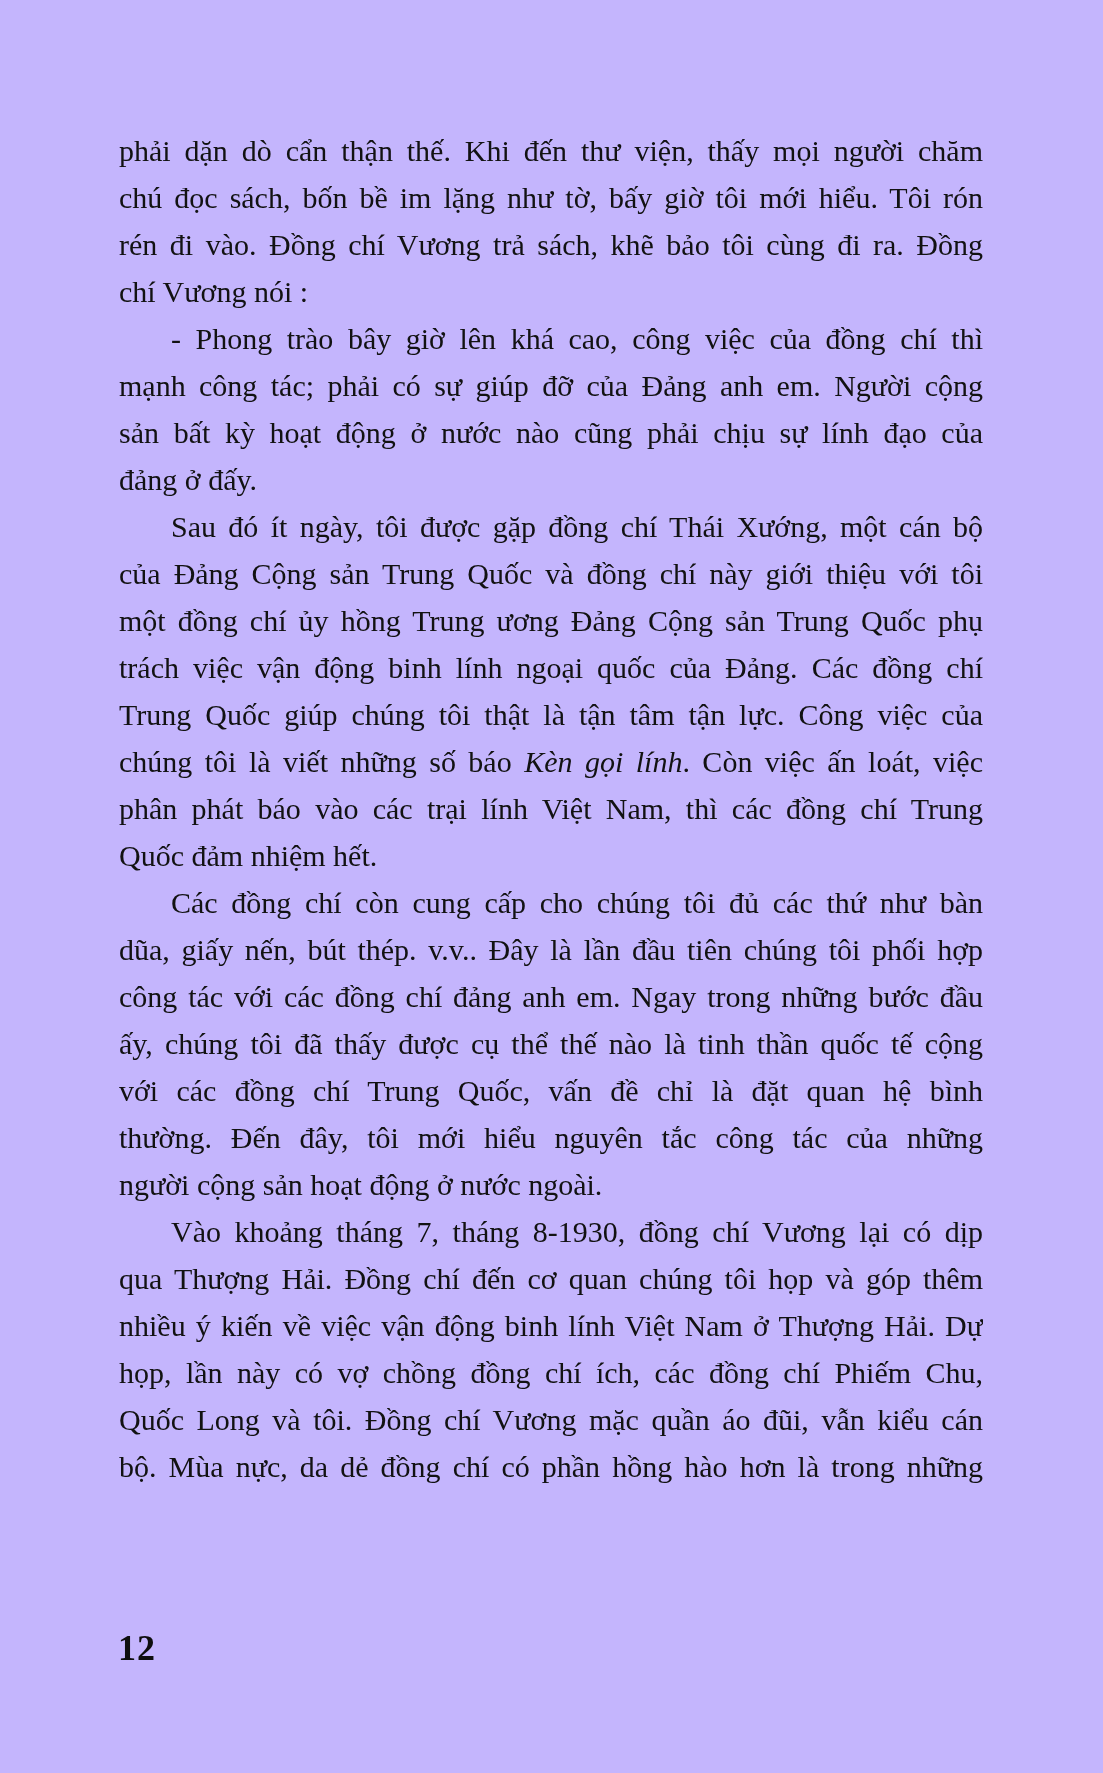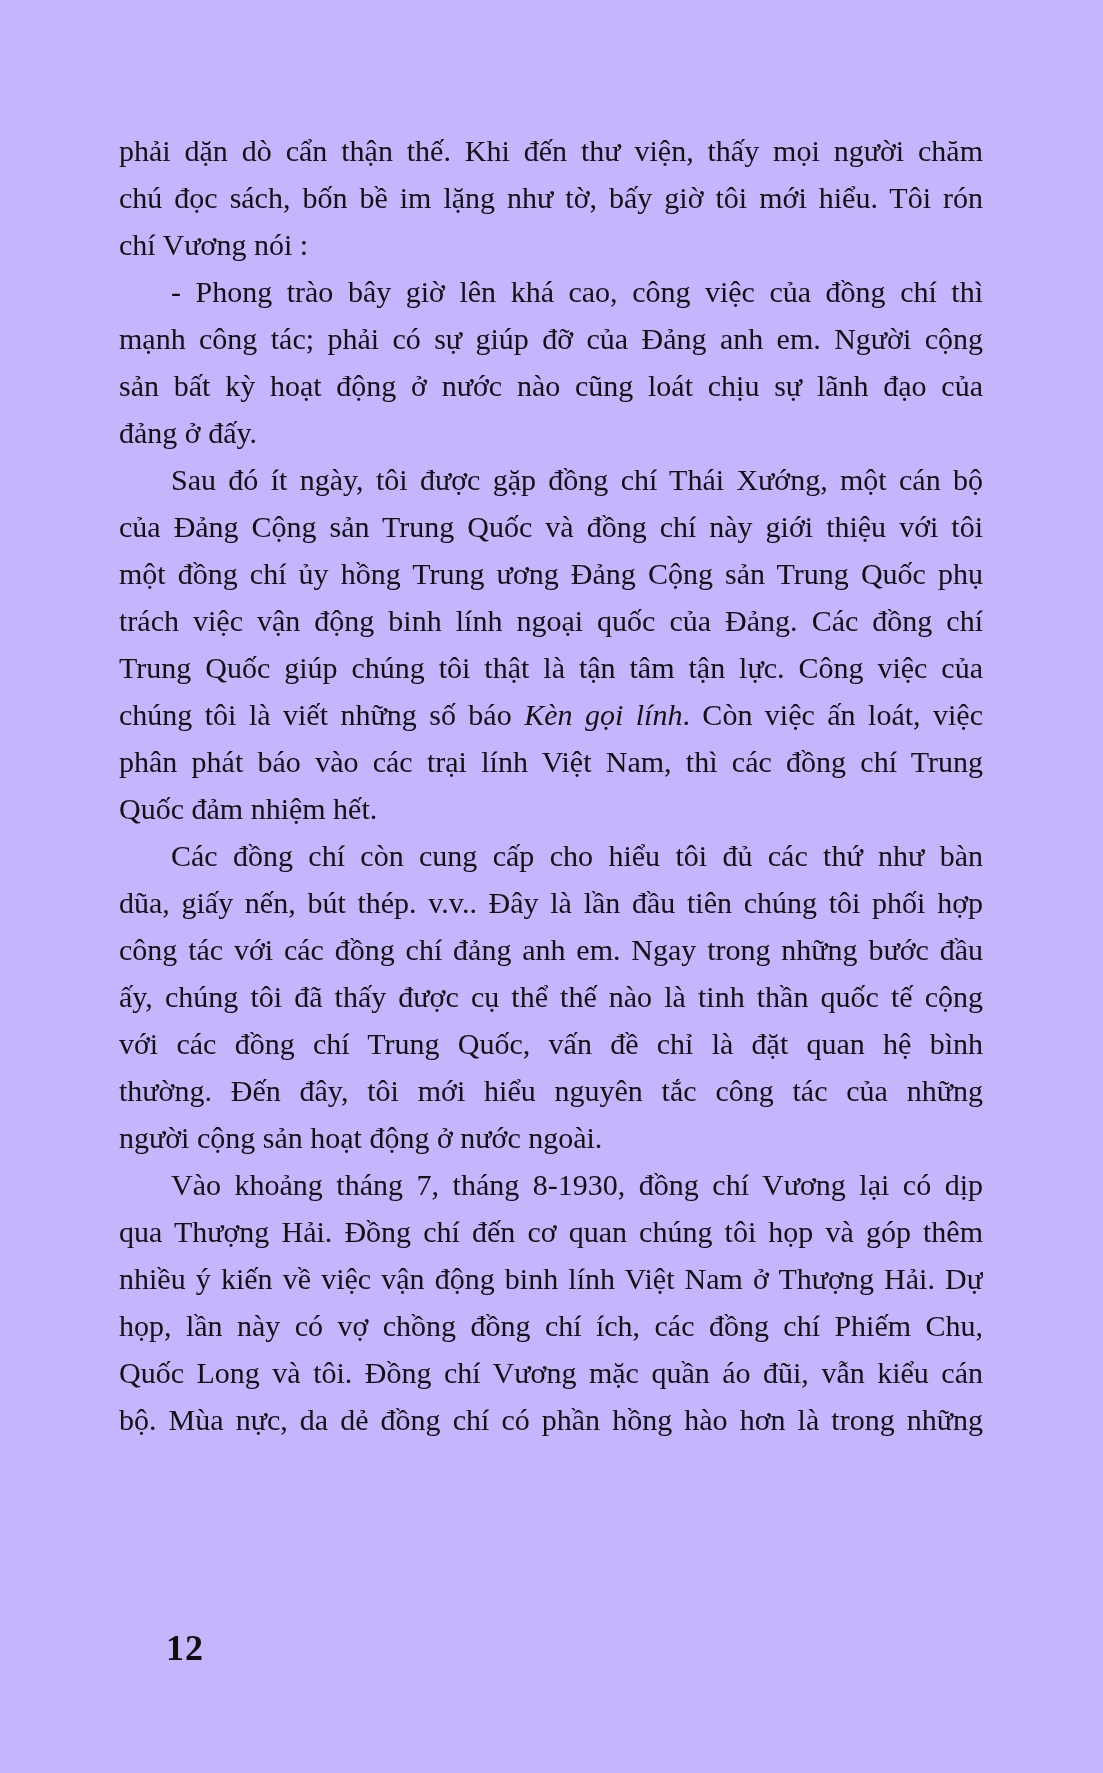--- a/index.html
+++ b/index.html
@@ -37,51 +37,51 @@
   .it { font-style: italic; }
   .pagenum {
     position: absolute;
     left: 118px;
     top: 1630px;
     font-size: 36px;
     line-height: 36px;
     font-weight: 700;
     letter-spacing: 1px;
     color: #0e0e0e;
-    margin-left: 48px;
   }
 </style>
 </head>
 <body>
 
 <div class="page">
   <div class="text-block" id="text-block">
       <div class="para">
         <div class="line j"><span>phải dặn dò cẩn thận thế. Khi đến thư viện, thấy mọi người chăm</span></div>
         <div class="line j"><span>chú đọc sách, bốn bề im lặng như tờ, bấy giờ tôi mới hiểu. Tôi rón</span></div>
+        <div class="line j"><span>rén đi vào. Đồng chí Vương trả sách, khẽ bảo tôi cùng đi ra. Đồng</span></div>
         <div class="line"><span>chí Vương nói :</span></div>
       </div>
       <div class="para">
         <div class="line j indent"><span>- Phong trào bây giờ lên khá cao, công việc của đồng chí thì</span></div>
         <div class="line j"><span>mạnh công tác; phải có sự giúp đỡ của Đảng anh em. Người cộng</span></div>
-        <div class="line j"><span>sản bất kỳ hoạt động ở nước nào cũng loát chịu sự lãnh đạo của</span></div>
+        <div class="line j"><span>sản bất kỳ hoạt động ở nước nào cũng phải chịu sự lính đạo của</span></div>
         <div class="line"><span>đảng ở đấy.</span></div>
       </div>
       <div class="para">
         <div class="line j indent"><span>Sau đó ít ngày, tôi được gặp đồng chí Thái Xướng, một cán bộ</span></div>
         <div class="line j"><span>của Đảng Cộng sản Trung Quốc và đồng chí này giới thiệu với tôi</span></div>
         <div class="line j"><span>một đồng chí ủy hồng Trung ương Đảng Cộng sản Trung Quốc phụ</span></div>
         <div class="line j"><span>trách việc vận động binh lính ngoại quốc của Đảng. Các đồng chí</span></div>
         <div class="line j"><span>Trung Quốc giúp chúng tôi thật là tận tâm tận lực. Công việc của</span></div>
         <div class="line j"><span>chúng tôi là viết những số báo </span><span class="it">Kèn gọi lính</span><span>. Còn việc ấn loát, việc</span></div>
         <div class="line j"><span>phân phát báo vào các trại lính Việt Nam, thì các đồng chí Trung</span></div>
         <div class="line"><span>Quốc đảm nhiệm hết.</span></div>
       </div>
       <div class="para">
-        <div class="line j indent"><span>Các đồng chí còn cung cấp cho hiểu tôi đủ các thứ như bàn</span></div>
+        <div class="line j indent"><span>Các đồng chí còn cung cấp cho chúng tôi đủ các thứ như bàn</span></div>
         <div class="line j"><span>dũa, giấy nến, bút thép. v.v.. Đây là lần đầu tiên chúng tôi phối hợp</span></div>
         <div class="line j"><span>công tác với các đồng chí đảng anh em. Ngay trong những bước đầu</span></div>
         <div class="line j"><span>ấy, chúng tôi đã thấy được cụ thể thế nào là tinh thần quốc tế cộng</span></div>
         <div class="line j"><span>với các đồng chí Trung Quốc, vấn đề chỉ là đặt quan hệ bình</span></div>
         <div class="line j"><span>thường. Đến đây, tôi mới hiểu nguyên tắc công tác của những</span></div>
         <div class="line"><span>người cộng sản hoạt động ở nước ngoài.</span></div>
       </div>
       <div class="para">
         <div class="line j indent"><span>Vào khoảng tháng 7, tháng 8-1930, đồng chí Vương lại có dịp</span></div>
         <div class="line j"><span>qua Thượng Hải. Đồng chí đến cơ quan chúng tôi họp và góp thêm</span></div>

